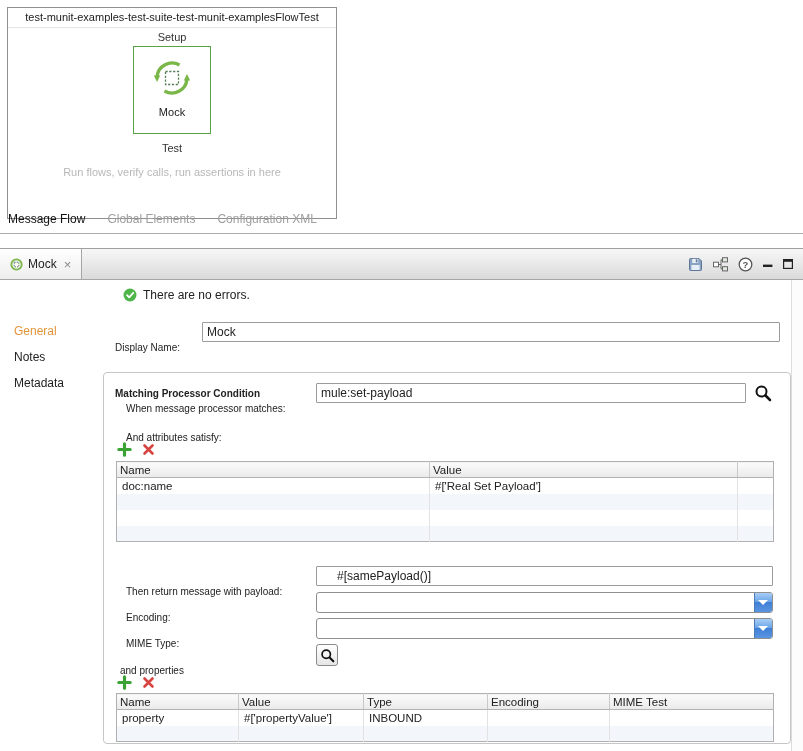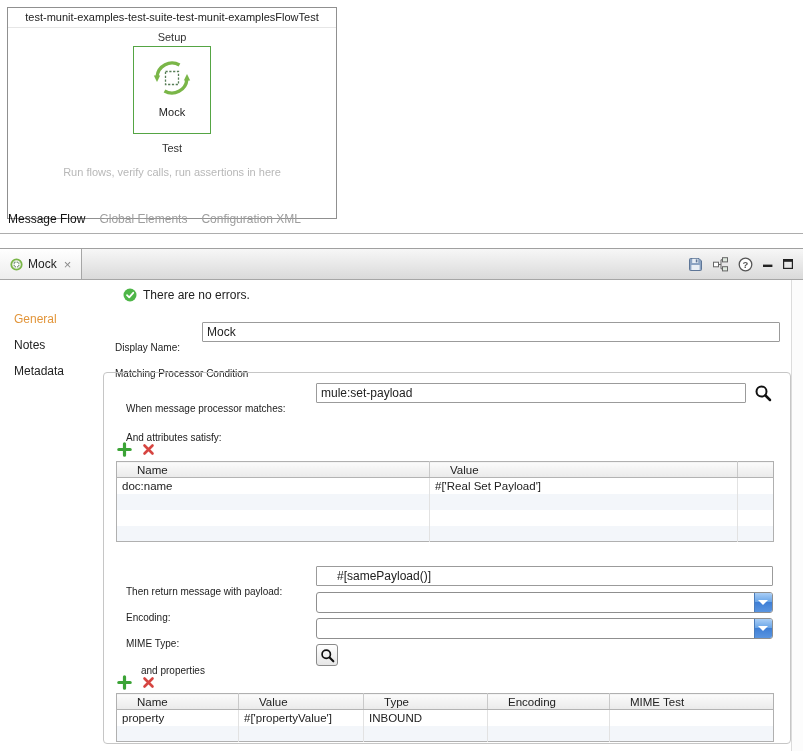--- a/index.html
+++ b/index.html
@@ -20,38 +20,38 @@
   .phase-label.test { margin-top: 8px; }
   .mock-node {
     margin-top: 3px; width: 78px; height: 88px; border: 1px solid #55a544;
     background: #fff; display: flex; flex-direction: column; align-items: center; cursor: pointer;
   }
   .mock-icon { margin-top: 8px; }
   .mock-node-label { font-size: 11px; margin-top: 5px; }
   .flow-hint { margin-top: 12px; font-size: 11px; color: #b8b8b8; }
 
   
-  .editor-tabs { position: absolute; left: 8px; top: 212px; display: flex; gap: 14px; font-size: 12px; }
+  .editor-tabs { position: absolute; left: 8px; top: 212px; display: flex; gap: 22px; font-size: 12px; }
   .etab { color: #9e9e9e; cursor: pointer; }
   .etab.active { color: #111; }
   .editor-divider { position: absolute; left: 0; top: 233px; width: 803px; border-top: 1px solid #adadad; }
 
   
   .props { position: absolute; left: 0; top: 248px; width: 803px; height: 503px; border-top: 1px solid #a0a0a0; }
   .props-header { position: relative; height: 31px; background: linear-gradient(#f7f7f7, #dadada); border-bottom: 1px solid #a6a6a6; }
   .props-tab {
     position: absolute; left: 0; top: 0; height: 30px; display: flex; align-items: center; gap: 5px;
     padding: 0 10px; background: linear-gradient(#ffffff, #ededed); border-right: 1px solid #a6a6a6; cursor: pointer;
   }
   .tab-close { color: #8a8a8a; font-size: 13px; margin-left: 2px; cursor: pointer; }
   .header-icons { position: absolute; right: 10px; top: 0; height: 30px; display: flex; align-items: center; gap: 10px; }
   .hicon { display: flex; cursor: pointer; }
 
   .props-body { position: absolute; left: 0; top: 31px; width: 803px; height: 472px; background: #fff; }
-  .sidebar { position: absolute; left: 0; top: 0; width: 90px; height: 100%; padding-top: 26px; }
+  .sidebar { position: absolute; left: 0; top: 0; width: 90px; height: 100%; padding-top: 38px; }
   .side-item { height: 26px; line-height: 16px; padding: 5px 0 5px 14px; cursor: pointer; color: #222; }
   .side-item.selected { color: #e2953a; }
 
   .main { position: absolute; left: 90px; top: 0; width: 701px; height: 592px; }
 
   .error-row { position: absolute; left: 33px; top: 8px; display: flex; align-items: center; gap: 6px; }
 
   .field-label { position: absolute; font-size: 10px; line-height: 20px; white-space: nowrap; margin-top: 16px; }
   .tinput {
     position: absolute; height: 20px; border: 1px solid #9b9b9b; background: #fff;
@@ -65,21 +65,21 @@
     position: absolute; width: 22px; height: 22px; border: 1px solid #8a8a8a; border-radius: 3px;
     background: linear-gradient(#ffffff, #e6e6e6); display: flex; align-items: center; justify-content: center; cursor: pointer;
   }
 
   .tbar { position: absolute; display: flex; align-items: center; gap: 10px; height: 16px; }
   .tbar .hicon { display: flex; }
 
   .grid { position: absolute; border-collapse: collapse; table-layout: fixed; background: #fff; border: 1px solid #b0b0b0; font-size: 11.5px; }
   .grid th {
     background: linear-gradient(#fbfbfb, #eaeaea); border-right: 1px solid #c9c9c9; border-bottom: 1px solid #b3b3b3;
-    font-weight: normal; text-align: left; padding: 1px 20px; height: 16px; overflow: hidden; white-space: nowrap;
+    font-weight: normal; text-align: left; padding: 1px 3px; height: 16px; overflow: hidden; white-space: nowrap;
   }
   .grid td { border-right: 1px solid #e2e2e2; padding: 0 5px; height: 16px; overflow: hidden; white-space: nowrap; }
   .grid th:last-child, .grid td:last-child { border-right: none; }
   .grid tr.alt td { background: #f3f6fa; }
 
   .combo { position: absolute; height: 21px; border: 1px solid #8f8f8f; border-radius: 3px; background: #fff; cursor: pointer; }
   .combo-value { position: absolute; left: 5px; top: 2px; font-size: 12px; }
   .combo-btn {
     position: absolute; right: 0; top: 0; width: 18px; height: 100%;
     background: linear-gradient(#a9cef6 0%, #6ba6e8 45%, #3f7fd6 50%, #5a95e0 100%);
@@ -181,21 +181,21 @@
         <svg width="14" height="14" viewBox="0 0 14 14">
           <circle cx="7" cy="7" r="6.5" fill="#4eb648"></circle>
           <path d="M4 7.2 L6.2 9.4 L10.2 4.8" stroke="#fff" stroke-width="1.8" fill="none" stroke-linecap="round" stroke-linejoin="round"></path>
         </svg>
         <span>There are no errors.</span>
       </div>
 
       <div class="field-label" style="left:25px; top:42px;">Display Name:</div>
       <input class="tinput" style="left: 112px; top: 42px; width: 578px;" value="Mock">
 
-      <div class="field-label" style="left:25px; top:68px;">Matching Processor Condition</div>
+      <div class="field-label" style="left:25px; top:88px;font-weight:bold;">Matching Processor Condition</div>
 
       <div class="group-box">
 
         <div class="field-label" style="left:22px; top:10px;">When message processor matches:</div>
         <input class="tinput" style="left: 212px; top: 10px; width: 430px;" value="mule:set-payload">
         <span class="plain-search" style="left:650px; top:11px;">
           <svg width="18" height="18" viewBox="0 0 18 18">
             <circle cx="7.5" cy="7.5" r="5" fill="none" stroke="#111" stroke-width="2"></circle>
             <line x1="11.5" y1="11.5" x2="16" y2="16" stroke="#111" stroke-width="2.5" stroke-linecap="round"></line>
           </svg>
@@ -265,21 +265,21 @@
         </div>
 
         <div class="field-label" style="left:22px; top:245px;">MIME Type:</div>
         <div class="combo" style="left:212px; top:245px; width:457px;">
           <span class="combo-value"></span>
           <span class="combo-btn">
               <span class="combo-arrow"></span>
             </span>
         </div>
 
-        <div class="field-label" style="left:37px; top:272px;">and properties</div>
+        <div class="field-label" style="left:16px; top:272px;">and properties</div>
         <span class="search-btn" style="left:212px; top:271px;">
           <svg width="15" height="15" viewBox="0 0 18 18">
             <circle cx="7.5" cy="7.5" r="5" fill="none" stroke="#111" stroke-width="2"></circle>
             <line x1="11.5" y1="11.5" x2="16" y2="16" stroke="#111" stroke-width="2.5" stroke-linecap="round"></line>
           </svg>
         </span>
 
         <div class="tbar" style="left:13px; top:301px;">
           <span class="hicon">
             <svg width="15" height="15" viewBox="0 0 15 15">

